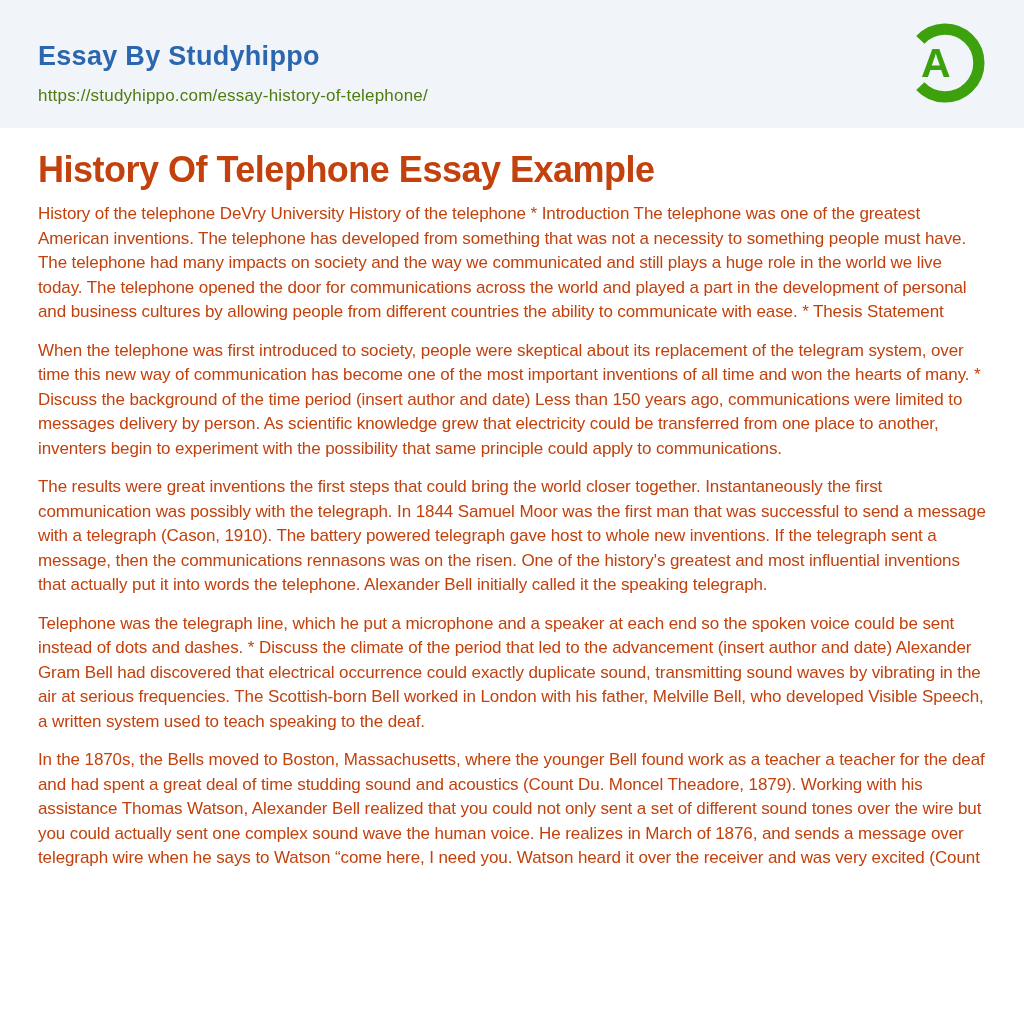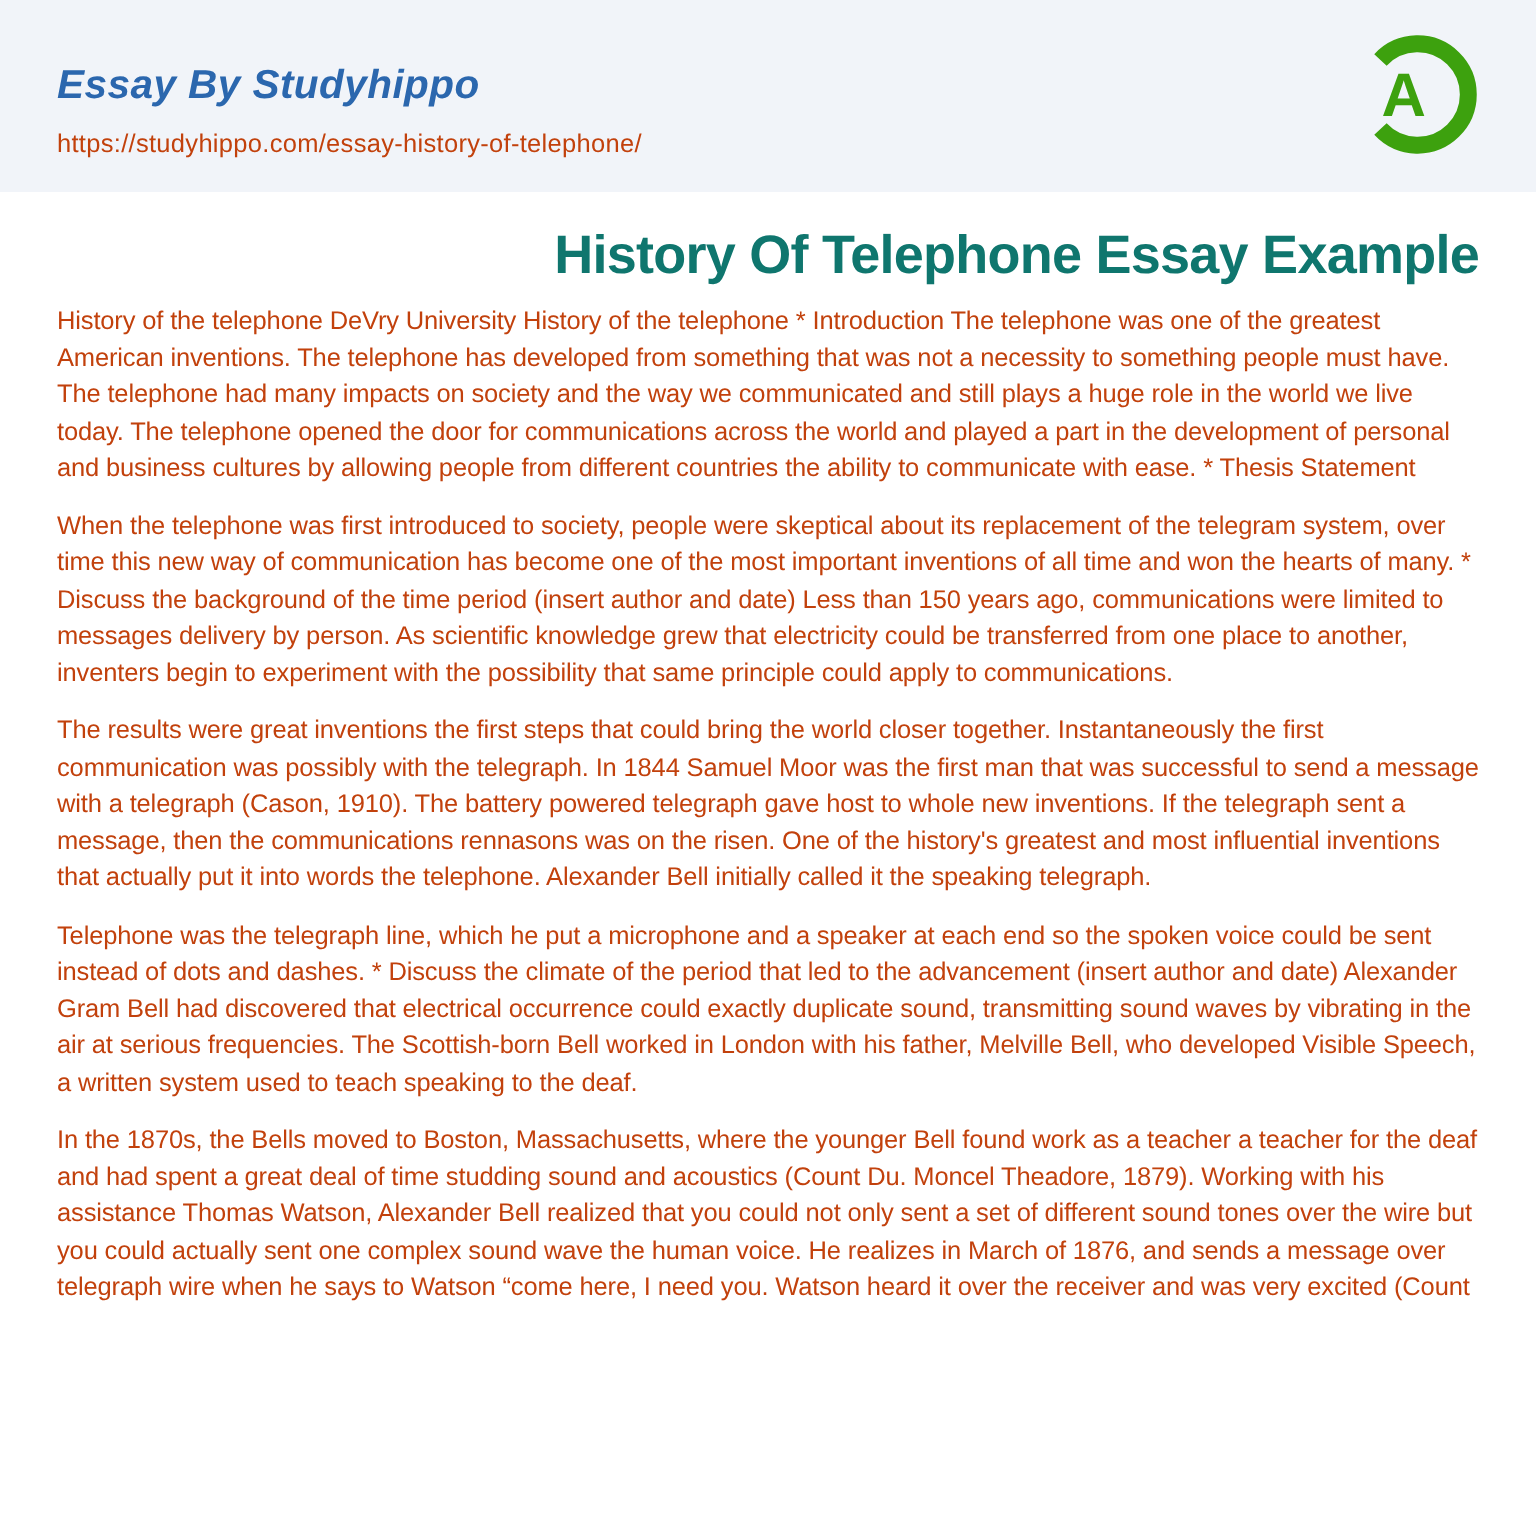--- a/index.html
+++ b/index.html
@@ -19,27 +19,26 @@
     height: 128px;
     padding: 0 38px;
     box-sizing: border-box;
   }
   .site-title {
     padding-top: 41px;
     font-size: 27px;
     font-weight: 700;
     color: #2b67ae;
     letter-spacing: 0.3px;
-    font-style: italic;
   }
   .source-url {
     display: inline-block;
     margin-top: 14px;
     font-size: 17px;
-    color: #c2410c;
+    color: #4d7c0f;
     text-decoration: none;
     letter-spacing: 0.2px;
     cursor: pointer;
   }
   .logo {
     position: absolute;
     top: 22px;
     right: 38px;
     width: 82px;
     height: 82px;
@@ -51,23 +50,22 @@
   }
   .content {
     padding: 0 38px;
     box-sizing: border-box;
   }
   .page-title {
     margin: 20px 0 10px 0;
     font-size: 36px;
     line-height: 44px;
     font-weight: 700;
-    color: #0f766e;
+    color: #c2410c;
     letter-spacing: -0.5px;
-    text-align: right;
   }
   .essay p {
     margin: 0 0 14px 0;
     font-size: 17px;
     line-height: 24.5px;
     color: #c2410c;
     letter-spacing: -0.1px;
   }
 </style>
 </head>

